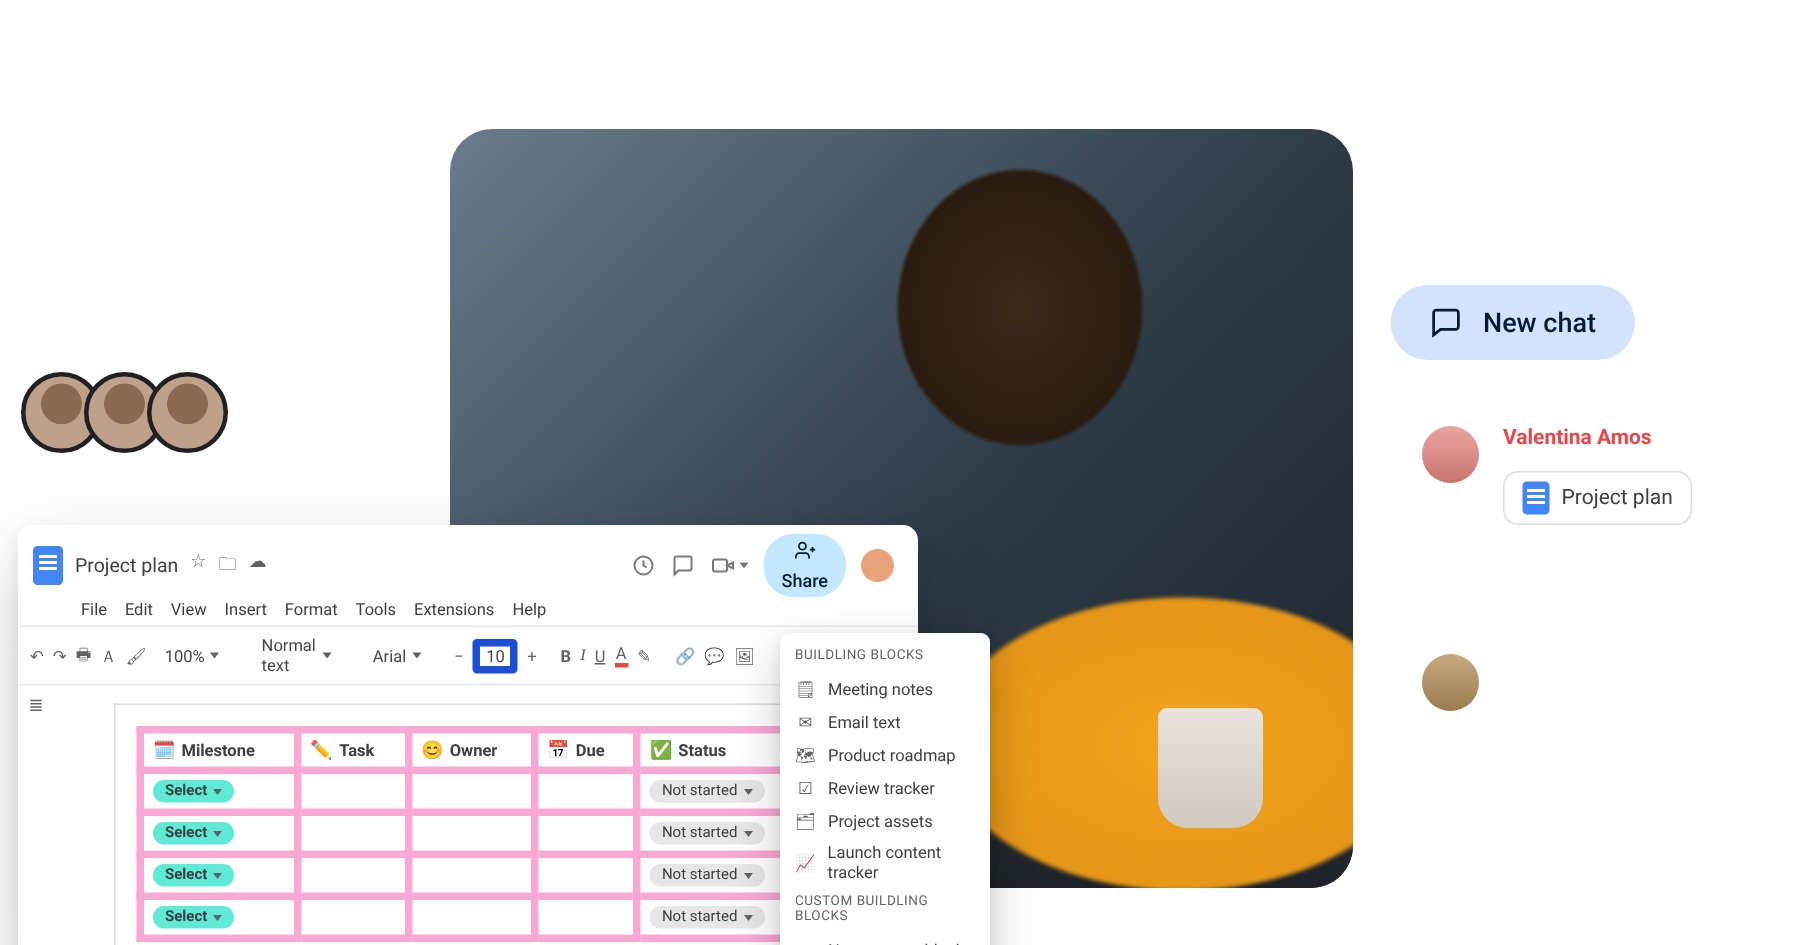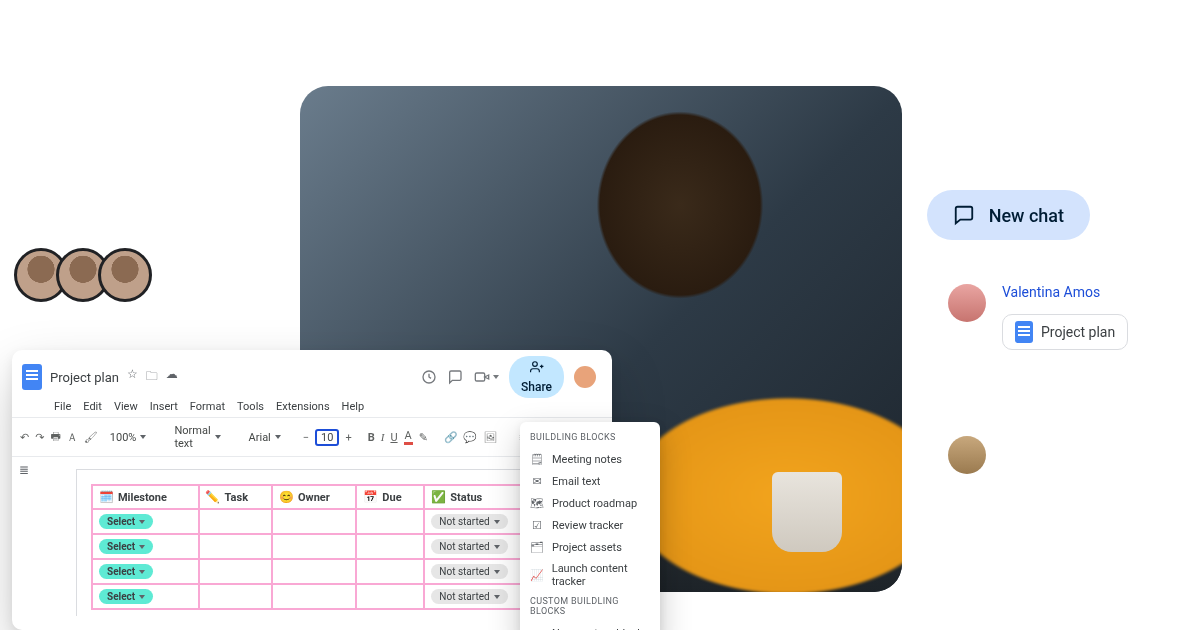--- a/index.html
+++ b/index.html
@@ -113,21 +113,21 @@
     padding:4px 8px;
     border-top:1px solid #e8eaed;
     border-bottom:1px solid #e8eaed;
     color:#444746;font-size:11px;
     overflow:hidden;
   }
   .tb-btn{width:16px;height:16px;display:flex;align-items:center;justify-content:center;opacity:.85;}
   .tb-sep{width:1px;height:18px;background:#dadce0;margin:0 2px;}
   .tb-select{display:flex;align-items:center;gap:4px;padding:2px 6px;}
   .caret{width:0;height:0;border-left:3px solid transparent;border-right:3px solid transparent;border-top:4px solid #5f6368;}
-  .fontsize-box{border:2px solid #1d4ed8;padding:0 4px;border-radius:3px;}
+  .fontsize-box{border:5px solid #1d4ed8;padding:0 4px;border-radius:3px;}
   .toolbar-spacer{flex:1;}
 
   .doc-body{
     display:flex;
     min-height:158px;
   }
   .left-gutter{width:24px;border-right:0;display:flex;justify-content:center;padding-top:6px;color:#5f6368;}
   .doc-page{
     margin:12px 0 14px 40px;
     width:482px;
@@ -136,21 +136,21 @@
     border-bottom:none;
     padding:14px 14px 6px 14px;
   }
 
   table.plan{
     width:100%;
     border-collapse:collapse;
     font-size:11px;
   }
   table.plan th, table.plan td{
-    border:2px solid #f9a8d4;
+    border:5px solid #f9a8d4;
     padding:4px 6px;
     text-align:left;
     vertical-align:middle;
     height:22px;
   }
   table.plan th{font-weight:700;}
   .emoji{font-size:12px;margin-right:4px;}
   .sel-chip{
     display:inline-flex;align-items:center;gap:4px;
     background:#5eead4;border-radius:12px;
@@ -198,21 +198,21 @@
   }
   .chat-bubble-icon{
     width:22px;height:22px;
   }
 
   .msg{position:absolute;display:flex;gap:16px;align-items:flex-start;}
   .msg .avatar{width:38px;height:38px;border-radius:50%;flex:none;}
   .msg1 .avatar{background:linear-gradient(#e9a5a2,#c7746f);}
   .msg2 .avatar{background:linear-gradient(#c8a87d,#9a7a4f);}
   .msg .body{max-width:190px;}
-  .msg .name{font-size:14px;font-weight:400;color:#1d4ed8;margin-bottom:4px;}
+  .msg .name{font-size:14px;font-weight:700;color:#ef4444;margin-bottom:4px;}
   .msg .text{font-size:17px;line-height:1.35;color:#202124;}
   .msg1{left:948px;top:284px;}
   .msg2{left:948px;top:436px;}
   .doc-chip{
     display:inline-flex;align-items:center;gap:8px;
     border:1px solid #dadce0;border-radius:10px;
     padding:6px 12px;margin-top:10px;font-size:14px;color:#3c4043;
     cursor:pointer;background:#fff;
   }
   .doc-chip .logo{width:18px;height:22px;background:#4285f4;border-radius:3px;position:relative;}

